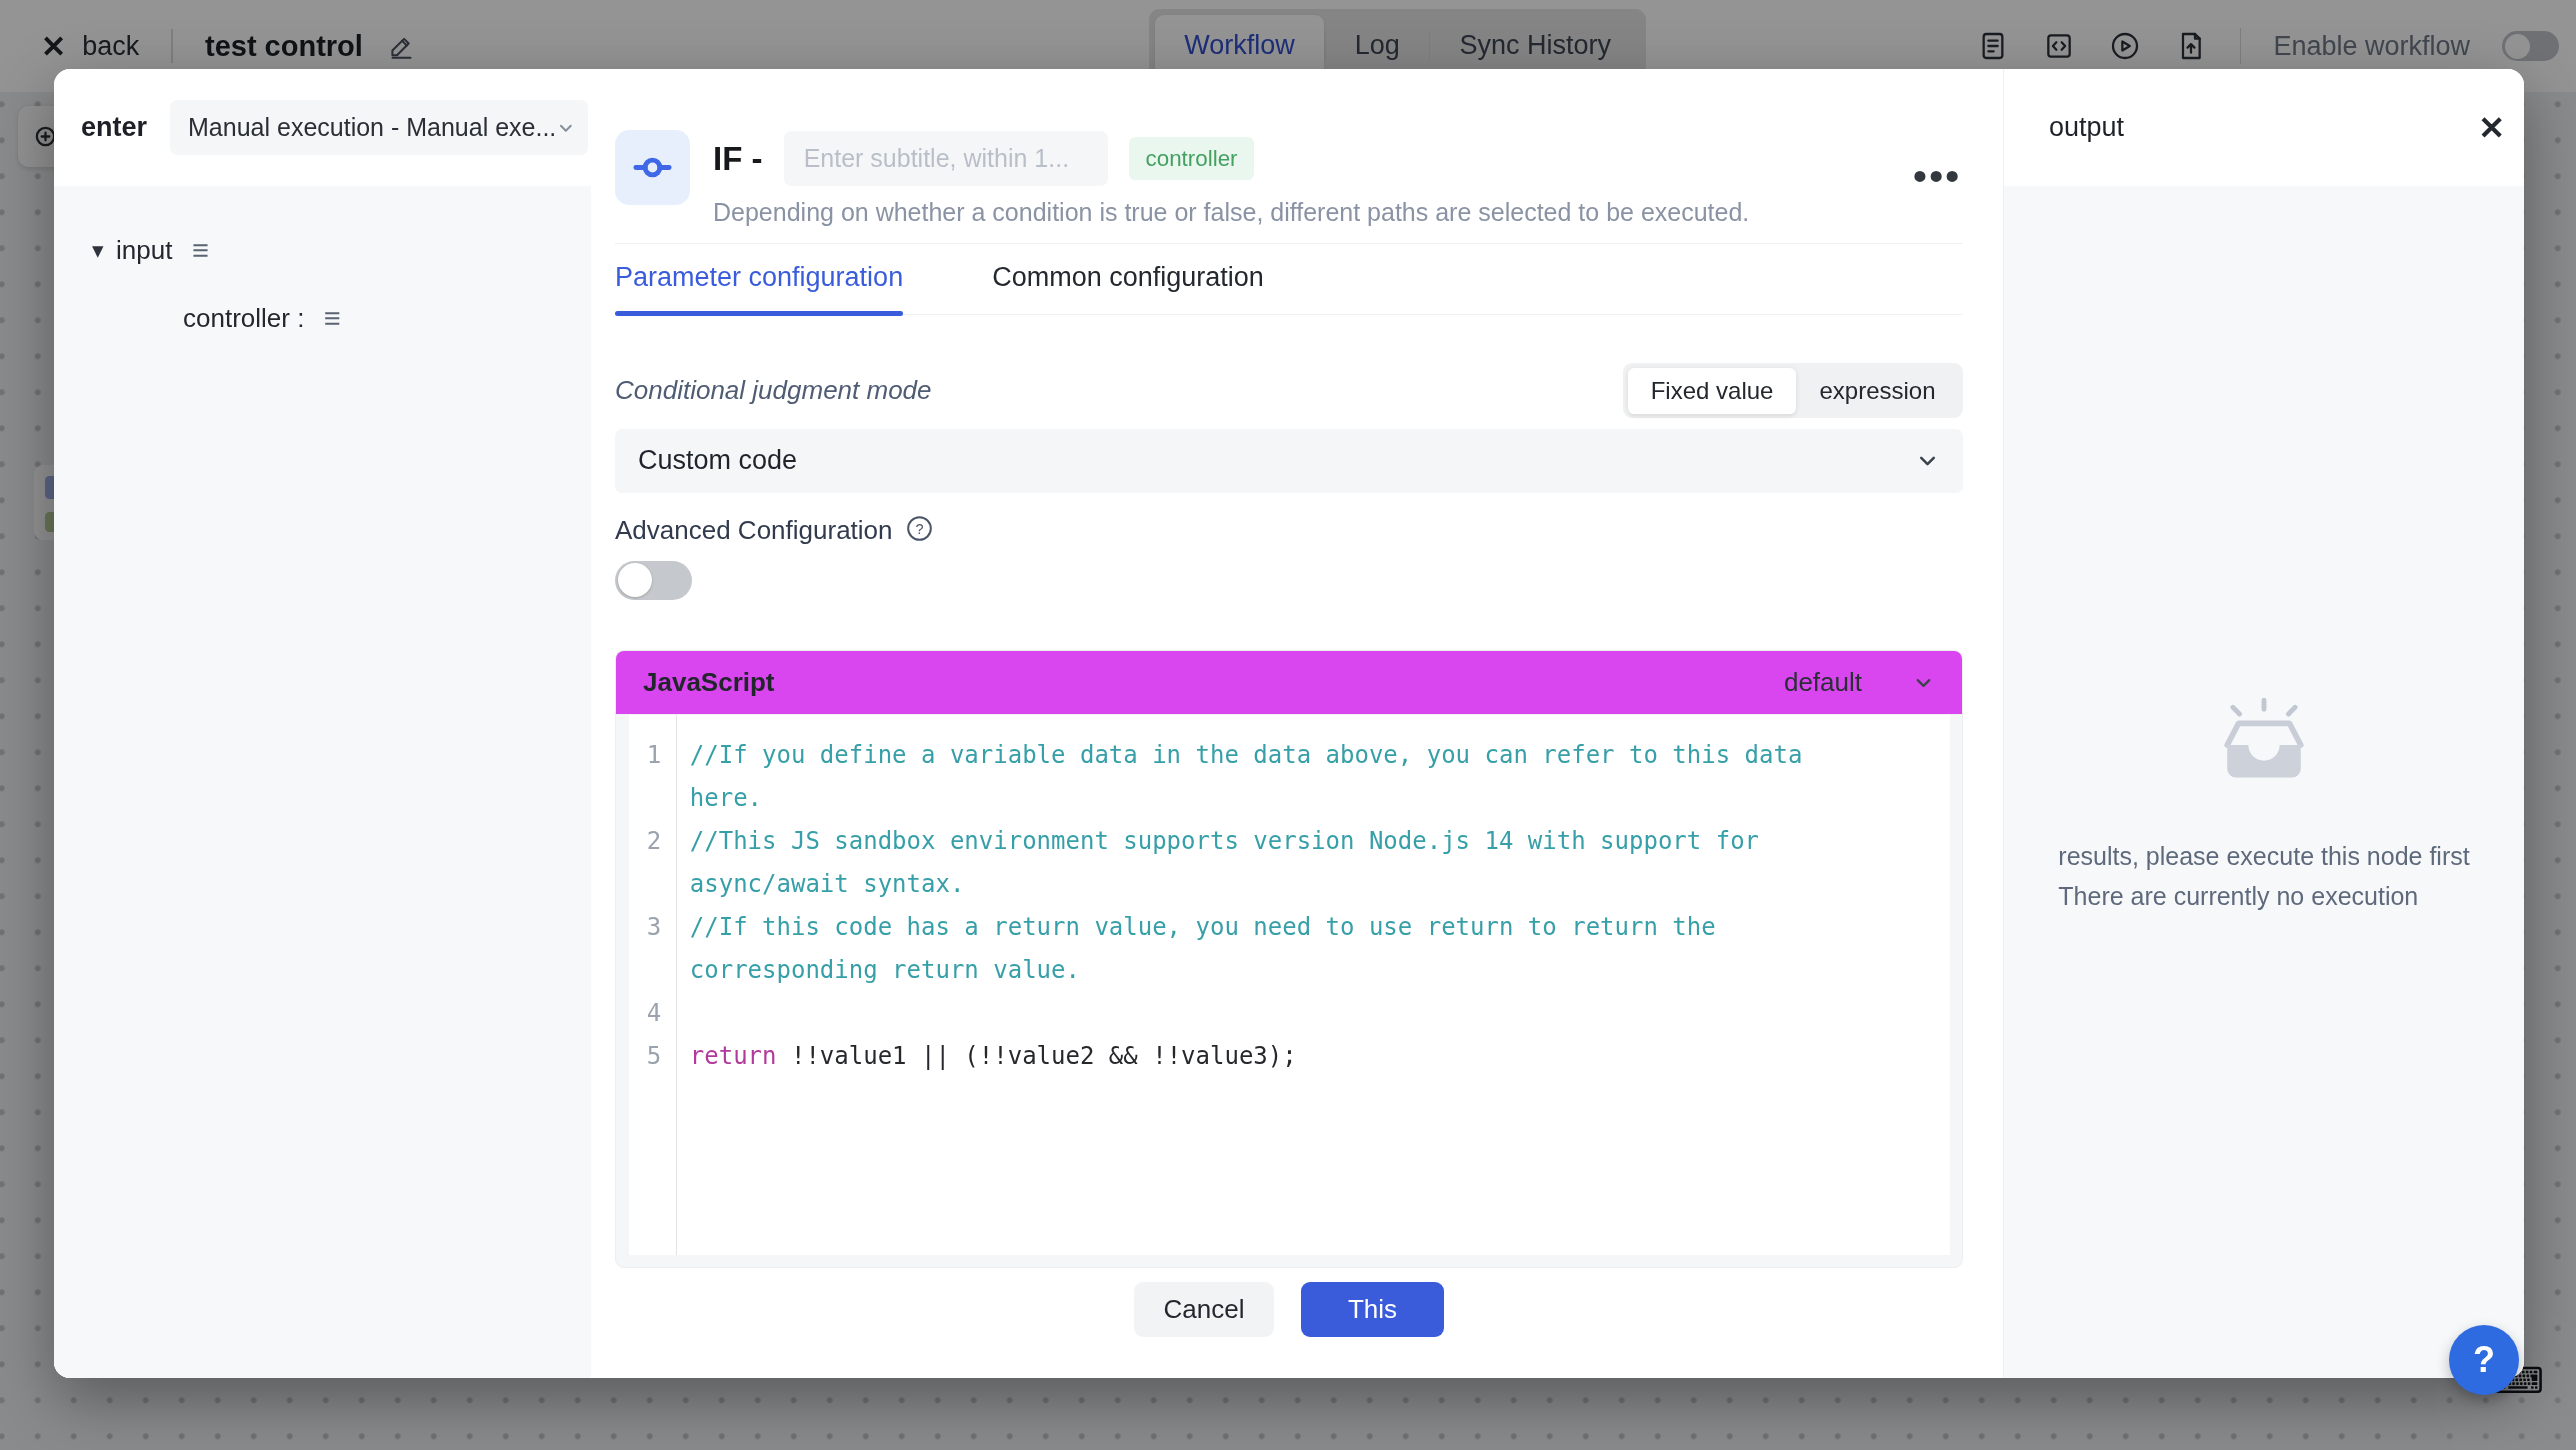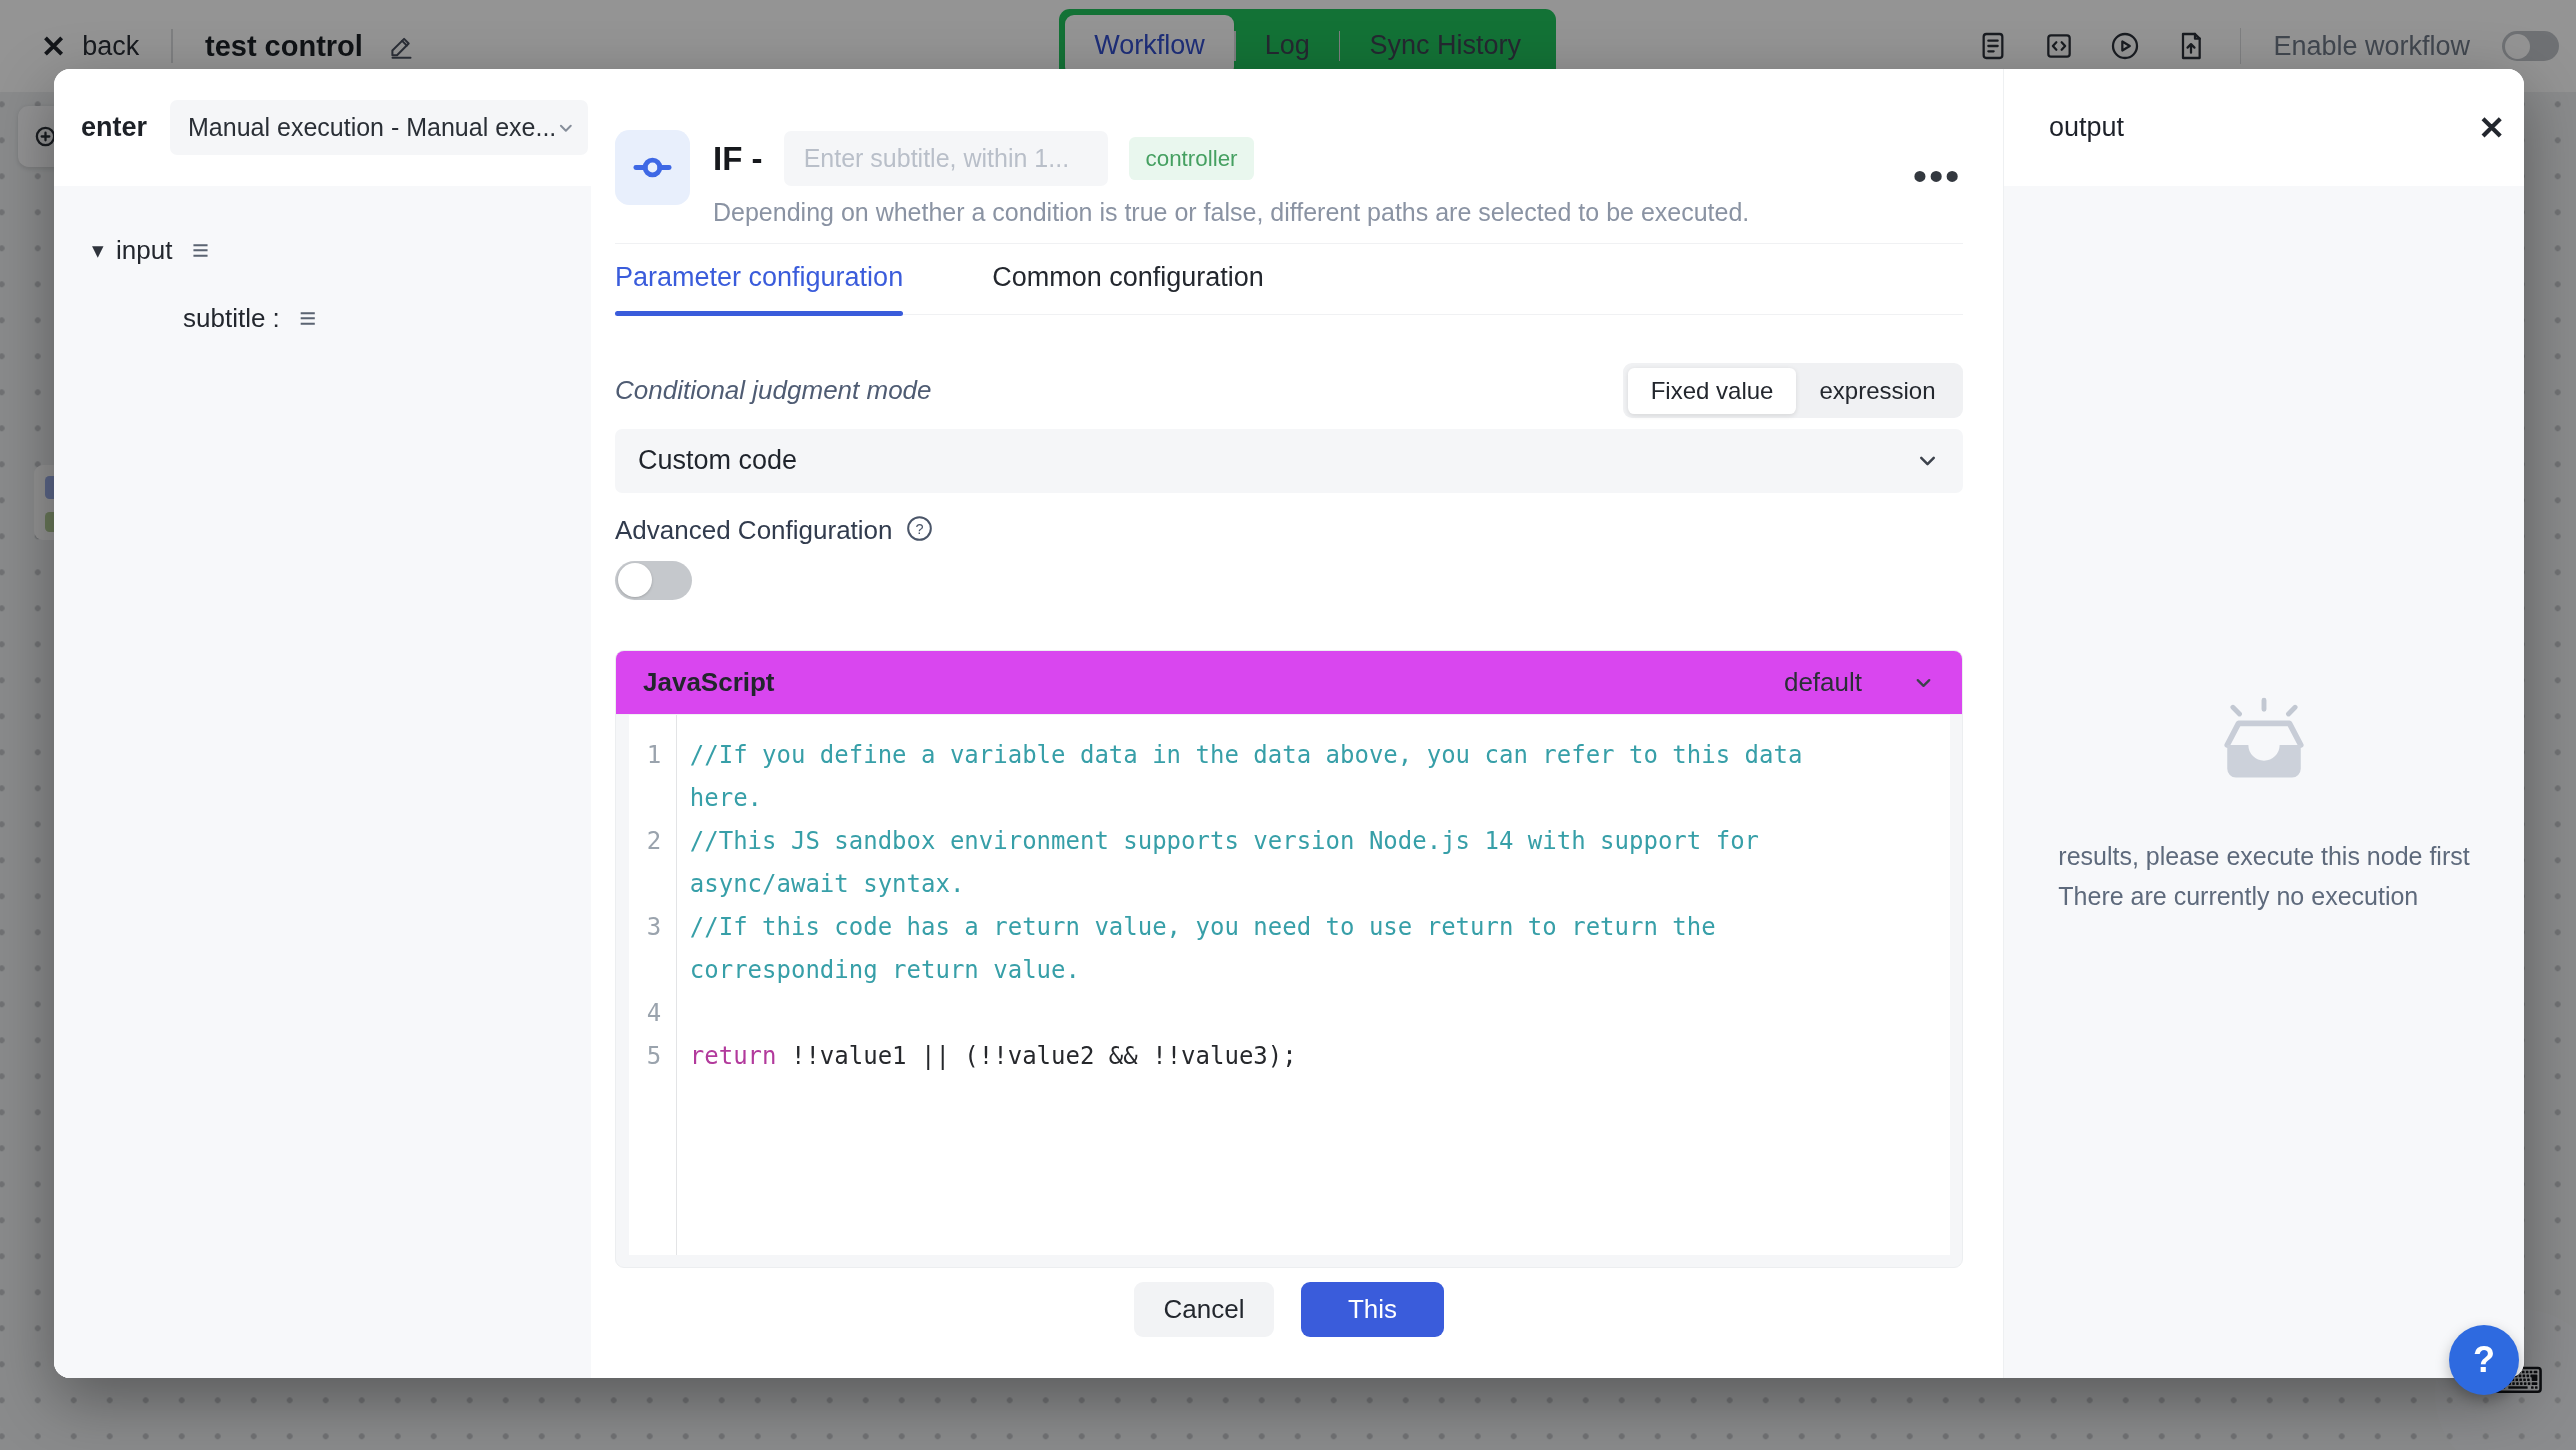--- a/index.html
+++ b/index.html
@@ -12,21 +12,21 @@
     background-size:36px 36px; background-position:19.7px 14.3px; }
 
   .topbar { position:absolute; top:0; left:0; right:0; height:92px; background:#ffffff; z-index:1; }
   .tb-left { position:absolute; left:41px; top:0; height:92px; display:flex; align-items:center; }
   .tb-close { font-size:30px; font-weight:700; color:#23272e; cursor:pointer; }
   .tb-back { font-size:27px; color:#2a2f38; margin-left:16px; cursor:pointer; }
   .tb-divider { width:1.8px; height:34px; background:#d9dbde; margin:0 32px; }
   .tb-title { font-size:29px; font-weight:700; color:#1c2127; }
   .tb-edit { margin-left:25px; display:flex; align-items:flex-end; cursor:pointer; }
 
-  .tb-tabs { position:absolute; left:1059px; top:9px; height:73px; background:#22c55e; border-radius:10.7px;
+  .tb-tabs { position:absolute; left:1149px; top:9px; height:73px; background:#e5e5e5; border-radius:10.7px;
     display:flex; align-items:center; padding:6.3px; }
   .tb-tab { font-size:27px; color:#3f4654; padding:0 29px; height:61px; display:flex; align-items:center; border-radius:9px; cursor:pointer; }
   .tb-tab.active { background:#ffffff; color:#3450cf; box-shadow:0 1.8px 4.5px rgba(0,0,0,.06); }
   .tb-seg-sep { width:1.8px; height:30px; background:#d8d9db; }
 
   .tb-right { position:absolute; right:17px; top:0; height:92px; display:flex; align-items:center; gap:32px; }
   .tb-icon { width:34px; height:34px; display:flex; align-items:center; justify-content:center; cursor:pointer; }
   .tb-icon svg { width:32px; height:32px; stroke:#2c313a; fill:none; stroke-width:1.7; stroke-linecap:round; stroke-linejoin:round; }
   .tb-vsep { width:1.8px; height:36px; background:#d9dbde; }
   .tb-enable { font-size:27px; color:#717a89; }
@@ -227,21 +227,21 @@
           </svg>
       </div>
     </div>
     <div class="tree-area">
       <div class="tree-row lvl1">
         <span class="tree-caret">▾</span>
         <span class="tree-label">input</span>
         <span class="tree-handle">≡</span>
       </div>
       <div class="tree-row lvl2">
-        <span class="tree-label">subtitle :</span>
+        <span class="tree-label">controller :</span>
         <span class="tree-handle">≡</span>
       </div>
     </div>
   </div>
 
   <div class="panel-center">
 
     <div class="node-header">
       <div class="node-icon">
         <svg viewBox="0 0 48 48" fill="none" stroke="#3e68e5" stroke-width="5" stroke-linecap="round">

